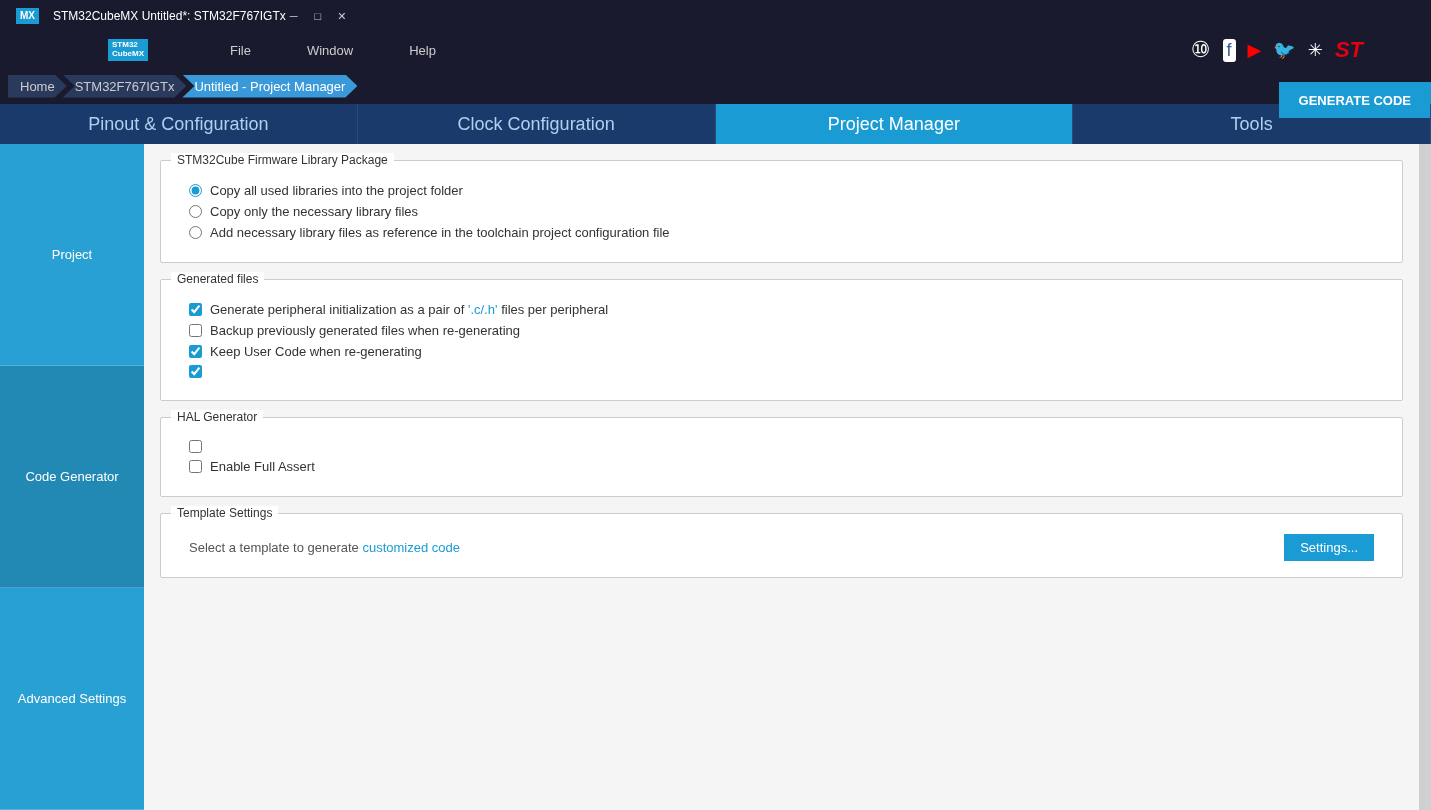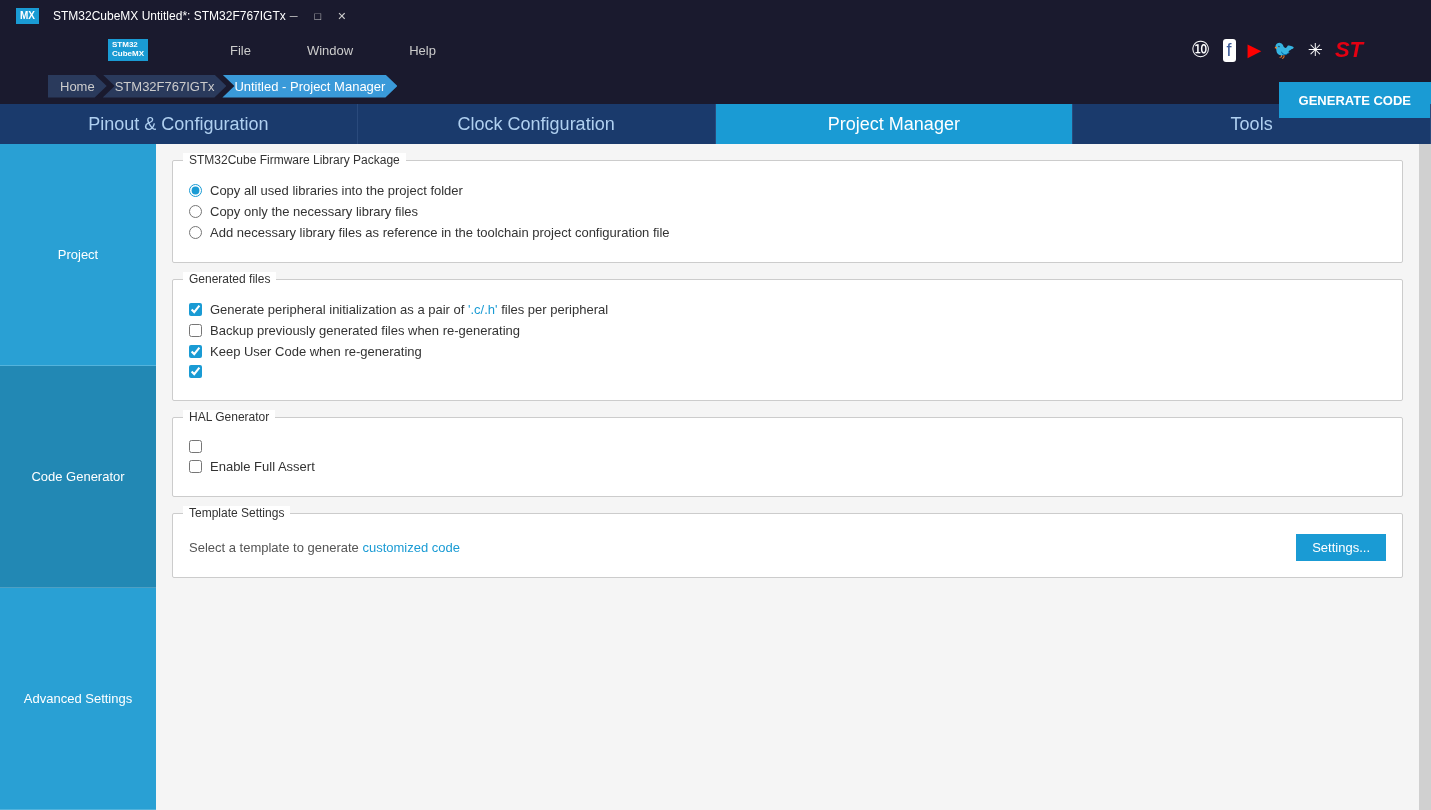--- a/index.html
+++ b/index.html
@@ -59,21 +59,20 @@
     }
     .breadcrumb-item {
       display: flex;
       align-items: center;
       color: #ccc;
       font-size: 13px;
       padding: 4px 12px;
       background: #2a3a5c;
       clip-path: polygon(0 0, calc(100% - 12px) 0, 100% 50%, calc(100% - 12px) 100%, 0 100%, 12px 50%);
       margin-right: 2px;
-      margin-left: 40px;
     }
     .breadcrumb-item:first-child {
       clip-path: polygon(0 0, calc(100% - 12px) 0, 100% 50%, calc(100% - 12px) 100%, 0 100%);
     }
     .breadcrumb-item.active {
       background: #3a9ad9;
       color: white;
     }
     .breadcrumb-generate {
       margin-left: auto;
@@ -111,21 +110,21 @@
 
     
     .main {
       display: flex;
       background: #e8e8e8;
       height: calc(810px - 32px - 36px - 36px - 40px);
     }
 
     
     .sidebar {
-      width: 156px;
+      width: 144px;
       background: #29a0d4;
       display: flex;
       flex-direction: column;
     }
     .sidebar-item {
       color: white;
       padding: 20px 10px;
       text-align: center;
       cursor: pointer;
       font-size: 13px;
@@ -144,21 +143,21 @@
       overflow-y: auto;
       background: #f5f5f5;
     }
 
     
     .section {
       background: white;
       border: 1px solid #ccc;
       border-radius: 2px;
       margin-bottom: 16px;
-      padding: 12px 16px 16px;
+      padding: 12px 28px 16px;
       position: relative;
     }
     .section-title {
       position: absolute;
       top: -8px;
       left: 10px;
       background: white;
       padding: 0 6px;
       font-size: 12px;
       color: #333;

